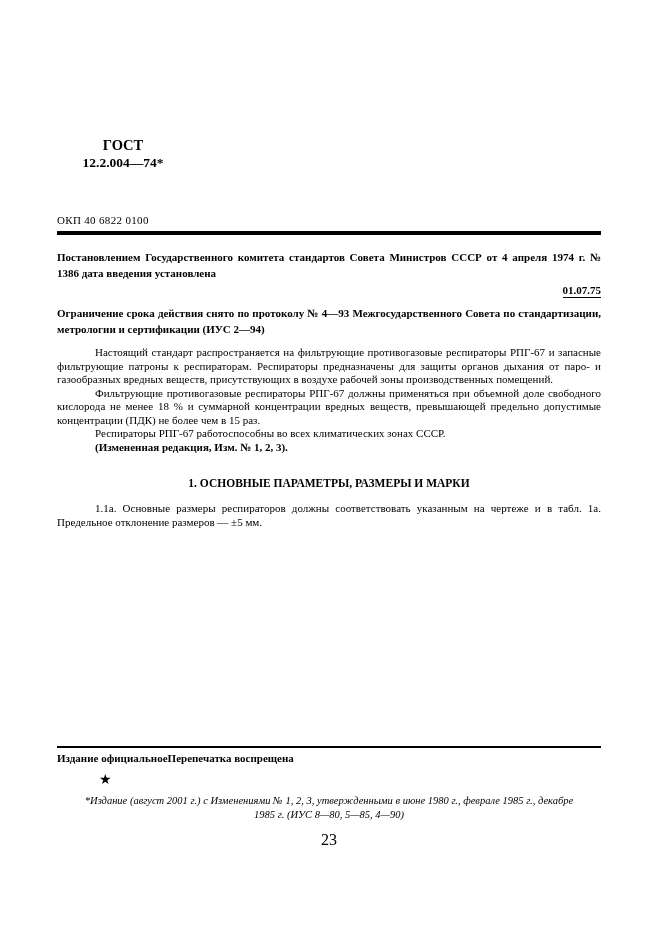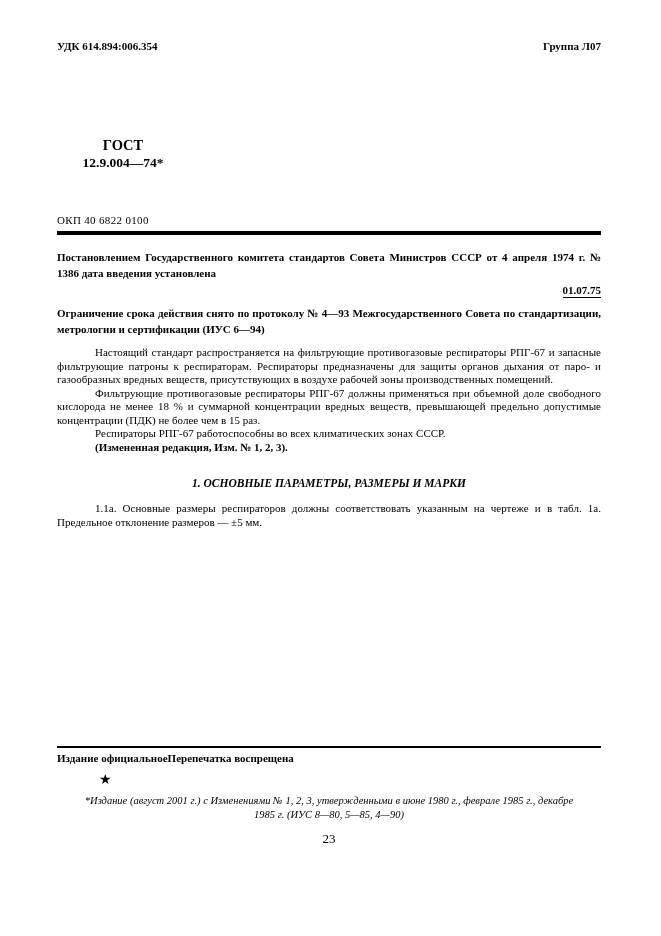--- a/index.html
+++ b/index.html
@@ -46,62 +46,58 @@
             text-align: justify; line-height: 16px; }
   .eff-date { top: 284px; text-align: right; font-size: 11px; font-weight: bold; }
   .eff-date span { border-bottom: 1.5px solid #000; padding-bottom: 1px; }
   .limitation { top: 305px; font-size: 11px; font-weight: bold;
                 text-align: justify; line-height: 16px; }
 
   .body-text { top: 346px; font-size: 11px; line-height: 13.5px; text-align: justify; }
   .body-text p { margin: 0; text-indent: 38px; }
   .amendment { font-weight: bold; }
 
-  .sec-heading { top: 477px; text-align: center; font-size: 11.5px; font-weight: bold; font-style: italic; }
+  .sec-heading { top: 477px; text-align: center; font-size: 11.5px; font-weight: bold; }
   .sec-para { top: 501px; font-size: 11px; line-height: 14px; text-align: justify; }
   .sec-para p { margin: 0; text-indent: 38px; }
 
   
   .footer { top: 746px; border-top: 2px solid #000; }
   .footer-row { display: flex; justify-content: flex-start;
                 font-size: 11px; font-weight: bold; padding-top: 4px; }
   .star { margin: 9px 0 0 42px; font-size: 14px; line-height: 14px; }
   .footnote { margin-top: 7px; padding: 0 18px; text-align: center;
               font-style: italic; font-size: 10.5px; line-height: 14px; }
-  .page-number { margin-top: 9px; text-align: center; font-size: 13px; }
+  .page-number { margin-top: 9px; text-align: center; font-size: 16px; }
 </style>
 </head>
 <body>
 
 <div class="sheet">
 
-  <div class="abs top-row">
-    <span>УДК 614.894:006.354</span>
-    <span>Группа Л07</span>
-  </div>
 
 
   <div class="abs title-block">
     <div class="title-right">
       <div class="gost-label">ГОСТ</div>
-      <div class="gost-number">12.9.004—74*</div>
+      <div class="gost-number">12.2.004—74*</div>
     </div>
   </div>
 
   <div class="abs okp">ОКП 40 6822 0100</div>
 
   <div class="abs thick-rule"></div>
 
   <div class="abs decree">Постановлением Государственного комитета стандартов Совета Министров СССР от 4 апреля 1974 г. № 1386 дата введения установлена</div>
 
   <div class="abs eff-date">
     <span>01.07.75</span>
   </div>
 
-  <div class="abs limitation">Ограничение срока действия снято по протоколу № 4—93 Межгосударственного Совета по стандартизации, метрологии и сертификации (ИУС 6—94)</div>
+  <div class="abs limitation">Ограничение срока действия снято по протоколу № 4—93 Межгосударственного Совета по стандартизации, метрологии и сертификации (ИУС 2—94)</div>
 
   <div class="abs body-text">
     <p>Настоящий стандарт распространяется на фильтрующие противогазовые респираторы РПГ-67 и запасные фильтрующие патроны к респираторам. Респираторы предназначены для защиты органов дыхания от паро- и газообразных вредных веществ, присутствующих в воздухе рабочей зоны производственных помещений.</p>
     <p>Фильтрующие противогазовые респираторы РПГ-67 должны применяться при объемной доле свободного кислорода не менее 18 % и суммарной концентрации вредных веществ, превышающей предельно допустимые концентрации (ПДК) не более чем в 15 раз.</p>
     <p>Респираторы РПГ-67 работоспособны во всех климатических зонах СССР.</p>
     <p class="amendment">(Измененная редакция, Изм. № 1, 2, 3).</p>
   </div>
 
   <div class="abs sec-heading">1. ОСНОВНЫЕ ПАРАМЕТРЫ, РАЗМЕРЫ И МАРКИ</div>
 

